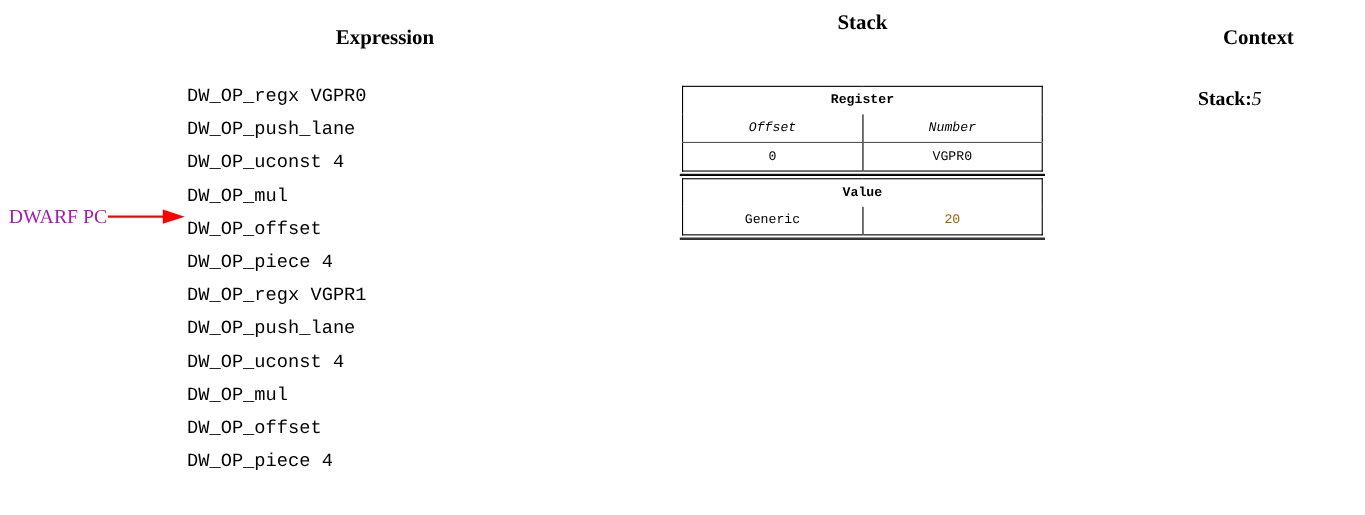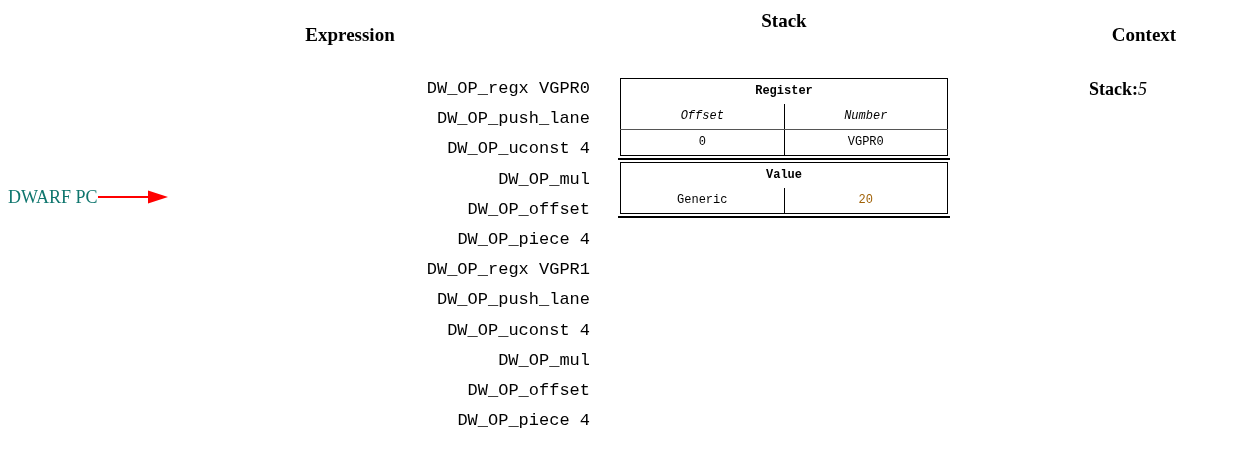--- a/index.html
+++ b/index.html
@@ -29,36 +29,35 @@
   #expression-heading { left: 250px; top: 24px; width: 200px; }
 
   #expression-list {
     position: absolute;
     left: 170px;
     top: 74px;
     width: 420px;
     font-family: "Liberation Mono", monospace;
     font-size: 17px;
     line-height: 30.2px;
-    text-align: right;
   }
   .expr-line {
     white-space: pre;
     height: 30.2px;
   }
 
   
   #dwarf-pc-marker {
     position: absolute;
     left: 8px;
     top: 186px;
     height: 22px;
     display: flex;
     align-items: center;
-    color: #0f766e;
+    color: #a21caf;
   }
   #dwarf-pc-label {
     font-family: "Liberation Serif", serif;
     font-size: 18px;
     white-space: nowrap;
     line-height: 1;
   }
   #dwarf-pc-arrow {
     display: block;
     margin-left: 0px;

